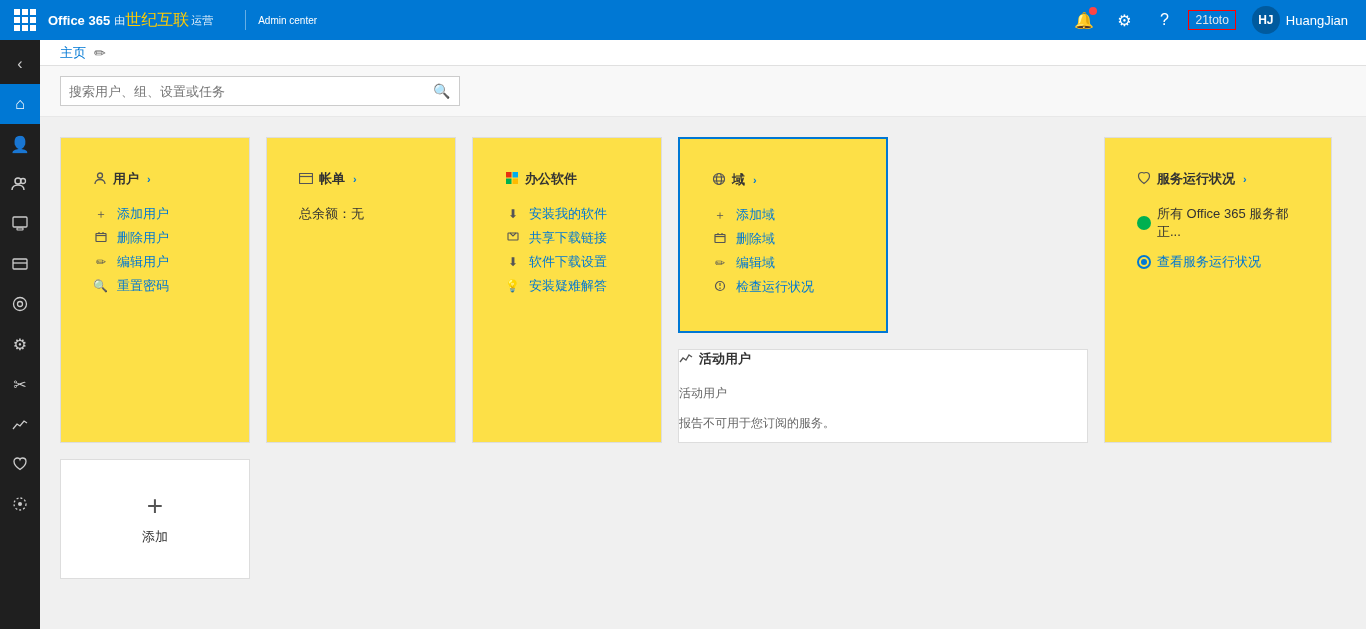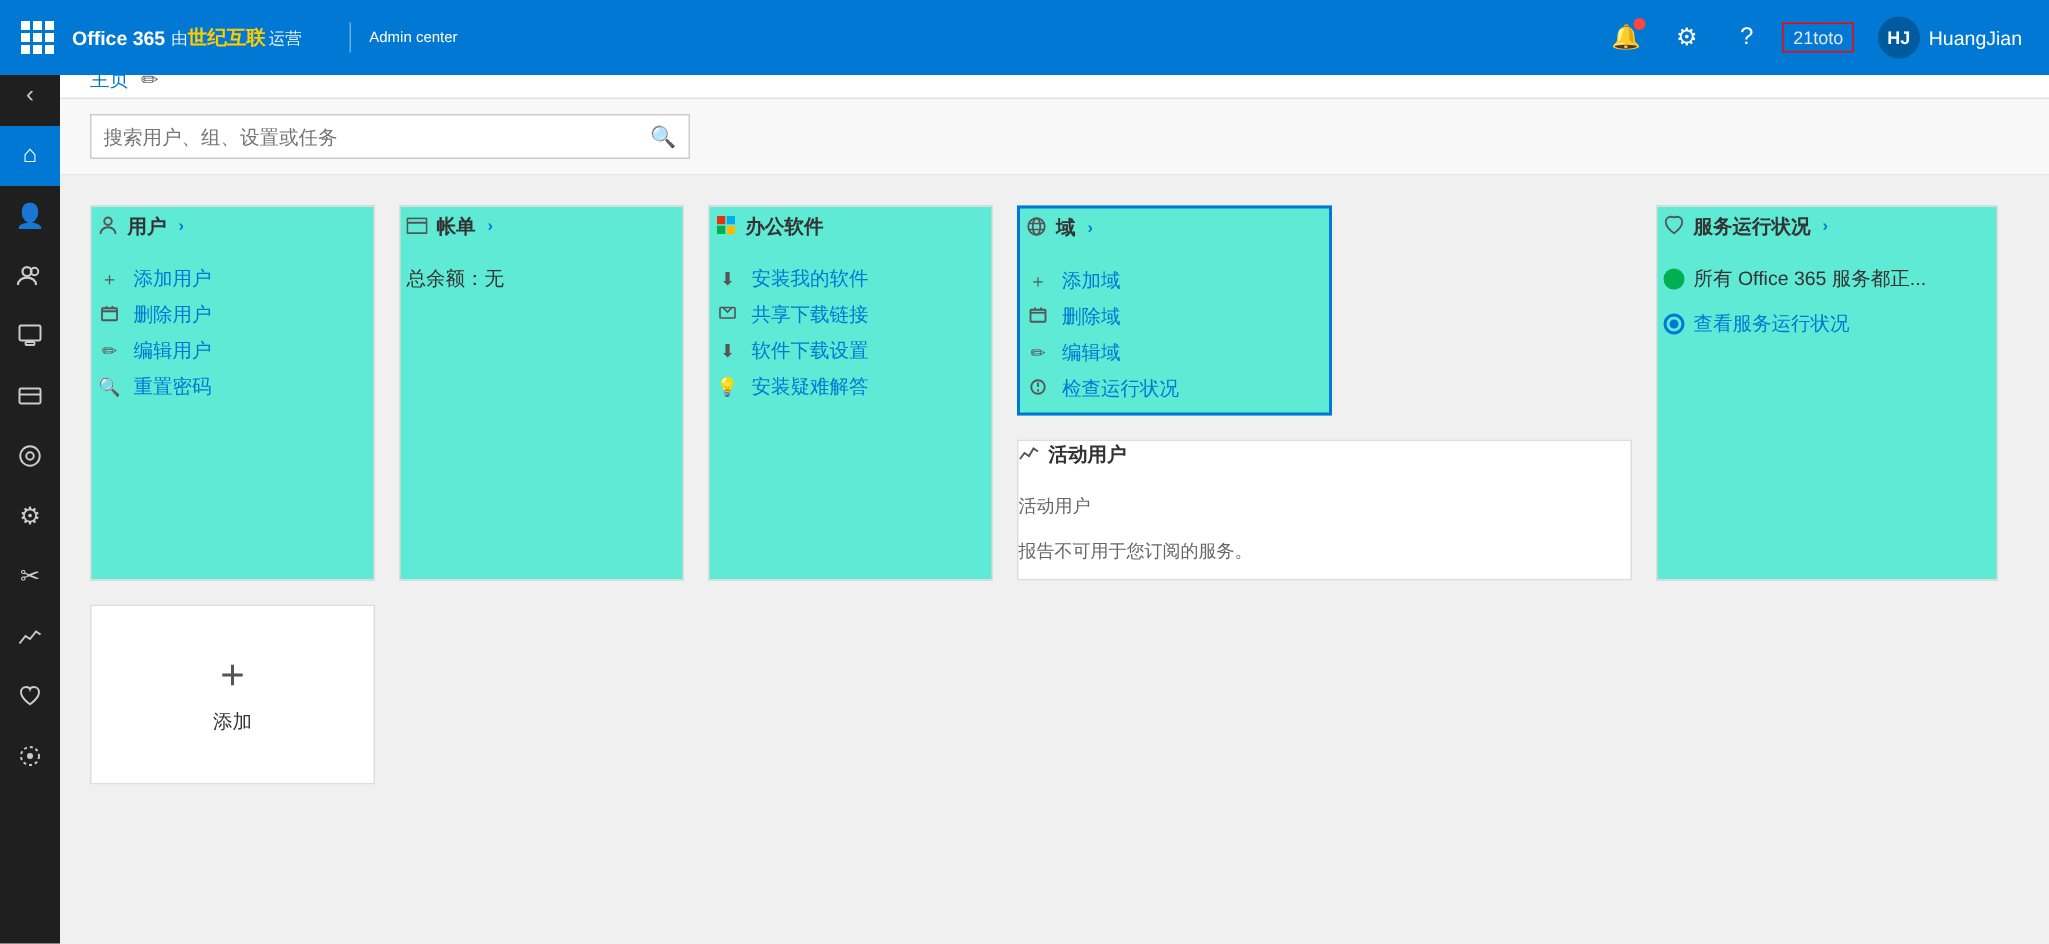--- a/index.html
+++ b/index.html
@@ -3,21 +3,21 @@
   <meta charset="utf-8">
   <style>
     * { box-sizing: border-box; margin: 0; padding: 0; }
     body { font-family: 'Segoe UI', Arial, sans-serif; font-size: 13px; background: #f0f0f0; overflow: hidden; }
 
     
     .topbar {
       display: flex;
       align-items: center;
       background: #0078d4;
-      height: 50px;
+      height: 40px;
       padding: 0 10px;
       color: white;
       position: fixed;
       top: 0; left: 0; right: 0;
       z-index: 100;
     }
     .topbar-grid-icon {
       width: 30px;
       height: 30px;
       display: flex;
@@ -46,22 +46,22 @@
     }
     .brand-office {
       font-weight: 600;
       margin-right: 4px;
     }
     .brand-by {
       font-size: 11px;
       opacity: 0.9;
     }
     .brand-partner {
-      font-weight: 700;
-      font-size: 13px;
+      font-weight: 400;
+      font-size: 16px;
     }
     .brand-partner em {
       font-style: normal;
       color: #ffcc00;
     }
     .brand-ops {
       font-size: 11px;
       opacity: 0.9;
       margin-left: 2px;
     }
@@ -211,23 +211,23 @@
     
     .dashboard {
       padding: 20px;
       display: flex;
       flex-wrap: wrap;
       gap: 16px;
     }
 
     
     .card {
-      background: #5eead4;
+      background: #fde047;
       border: 1px solid #ddd;
-      padding: 4px;
+      padding: 32px;
       min-width: 190px;
     }
     .card.highlighted {
       border: 2px solid #0078d4;
     }
     .card-header {
       display: flex;
       align-items: center;
       gap: 6px;
       font-size: 13px;

